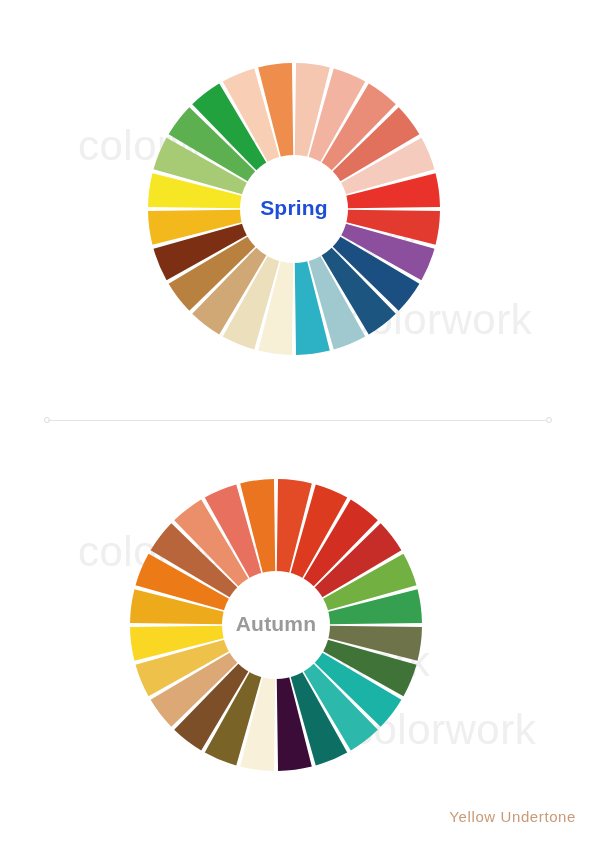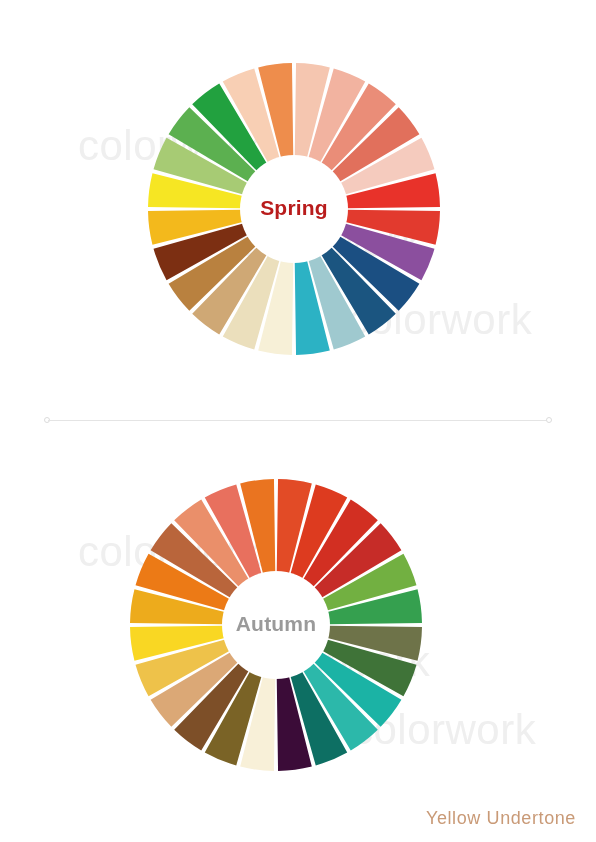--- a/index.html
+++ b/index.html
@@ -57,21 +57,21 @@
     box-sizing:border-box;
   }
   .divider .dot.left{left:0;}
   .divider .dot.right{right:0;}
 
   .footer-note{
     position:absolute;
     right:20px;
     top:808px;
     font-family:"Liberation Sans", sans-serif;
-    font-size:18px;
+    font-size:15px;
     letter-spacing:0.6px;
     color:#c99a77;
   }
 </style>
 </head>
 <body>
 
 <div class="page">
 
   <div id="watermark-layer">
@@ -200,21 +200,21 @@
           L 137.57 101.00
           A 53 53 0 0 0 126.14 105.74
           Z" fill="#f8cfb4"></path>
         <path d="M 116.19 10.46
           A 146 146 0 0 1 149.96 6.01
           L 151.26 99.01
           A 53 53 0 0 0 139.00 100.62
           Z" fill="#ee8d4c"></path>
         <circle cx="152" cy="152" r="54" fill="#ffffff"></circle>
       </svg>
-      <div class="wheel-label" style="top: 139px; color: #b91c1c;">Spring</div>
+      <div class="wheel-label" style="top: 139px; color: #1d4ed8;">Spring</div>
     </div>
 
   <div class="wheel-wrap" id="wheel-autumn" style="left: 124px; top: 473px; width: 304px; height: 304px;">
       <svg class="wheel-svg" width="304" height="304" viewBox="0 0 304 304">
         <path d="M 154.04 6.01
           A 146 146 0 0 1 187.81 10.46
           L 165.00 100.62
           A 53 53 0 0 0 152.74 99.01
           Z" fill="#e24b26"></path>
         <path d="M 191.75 11.52

